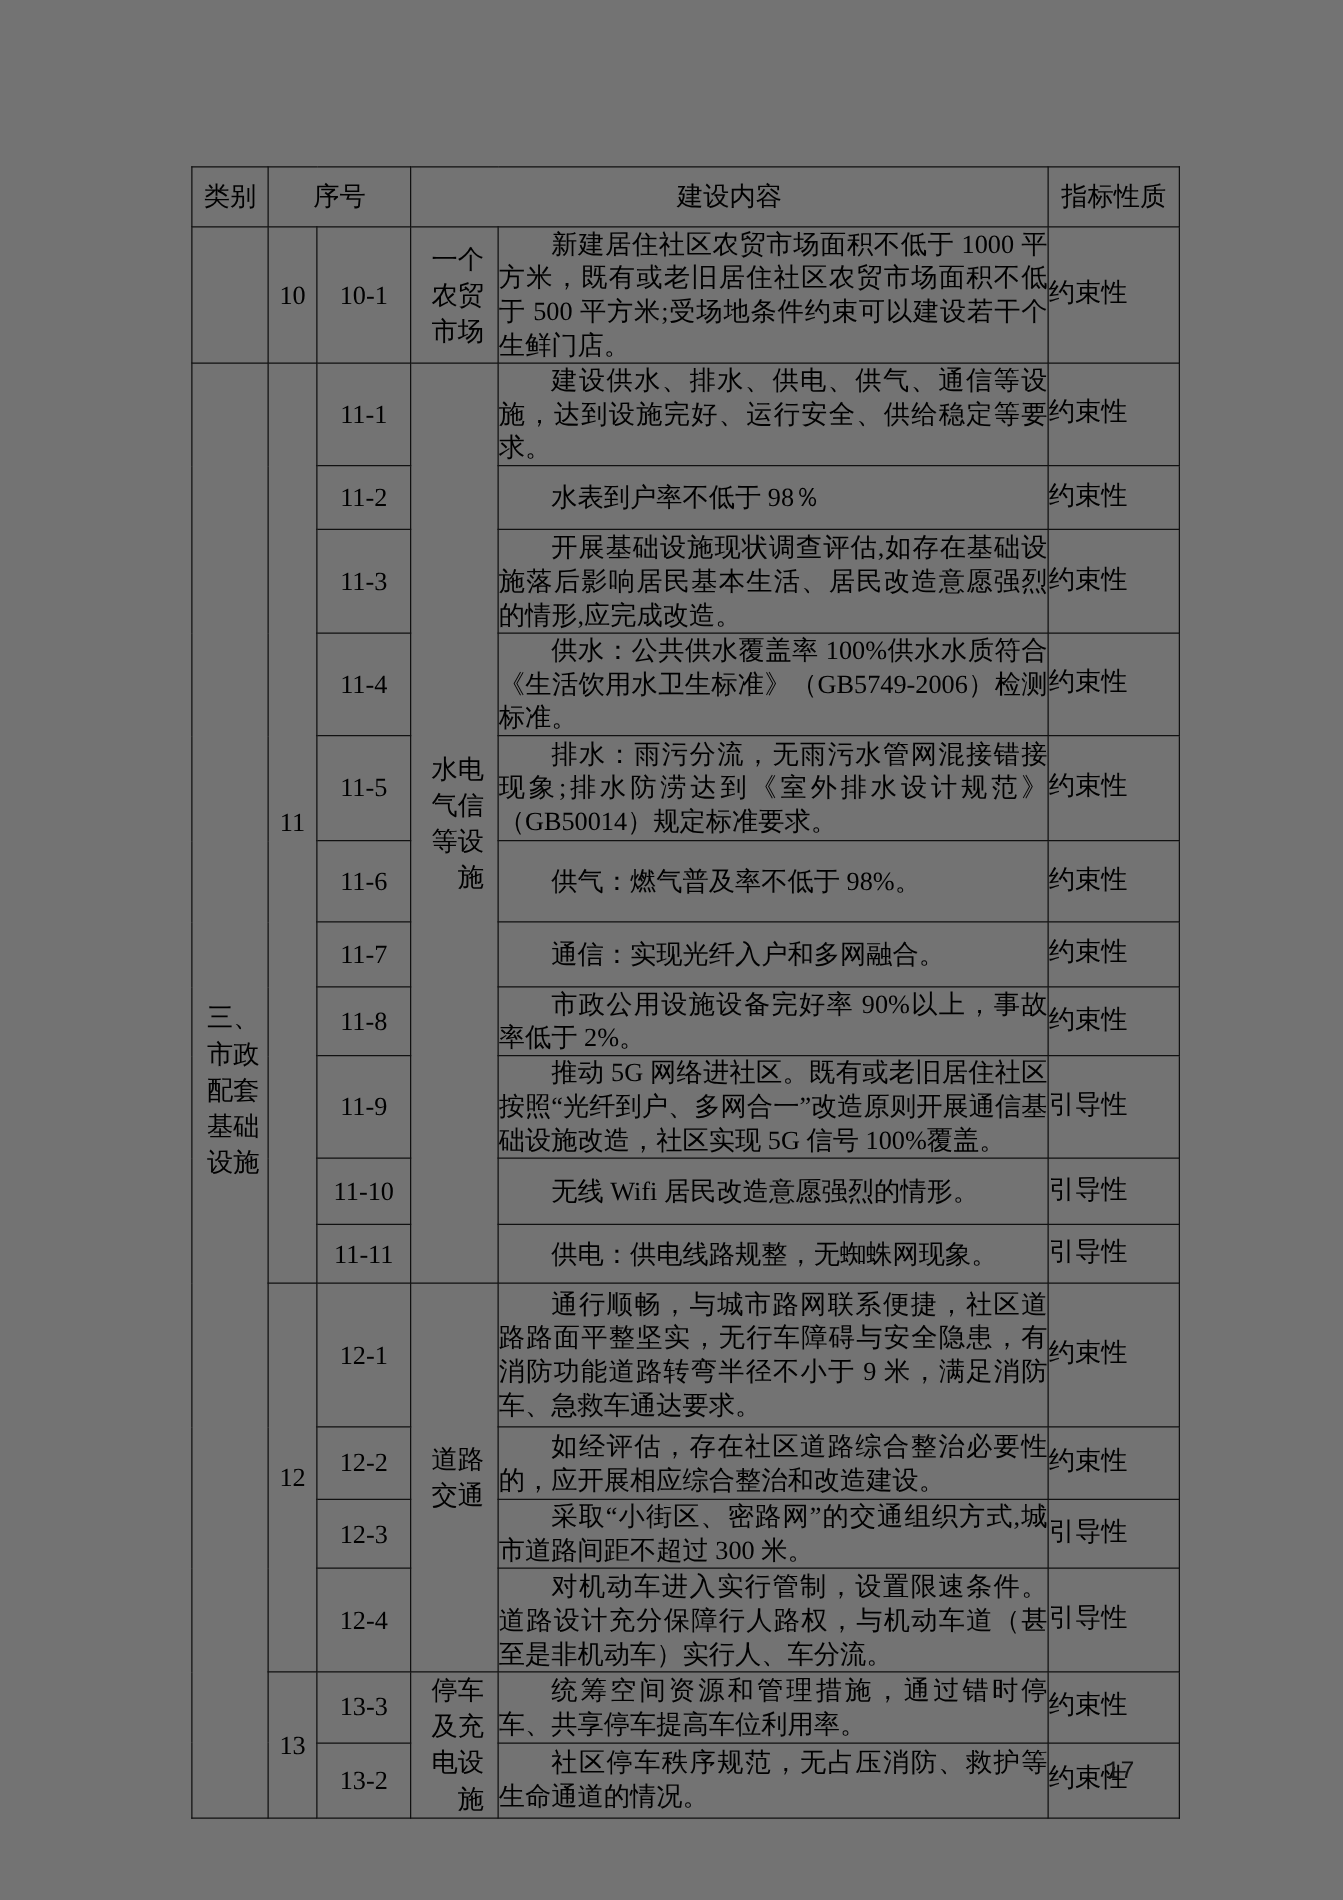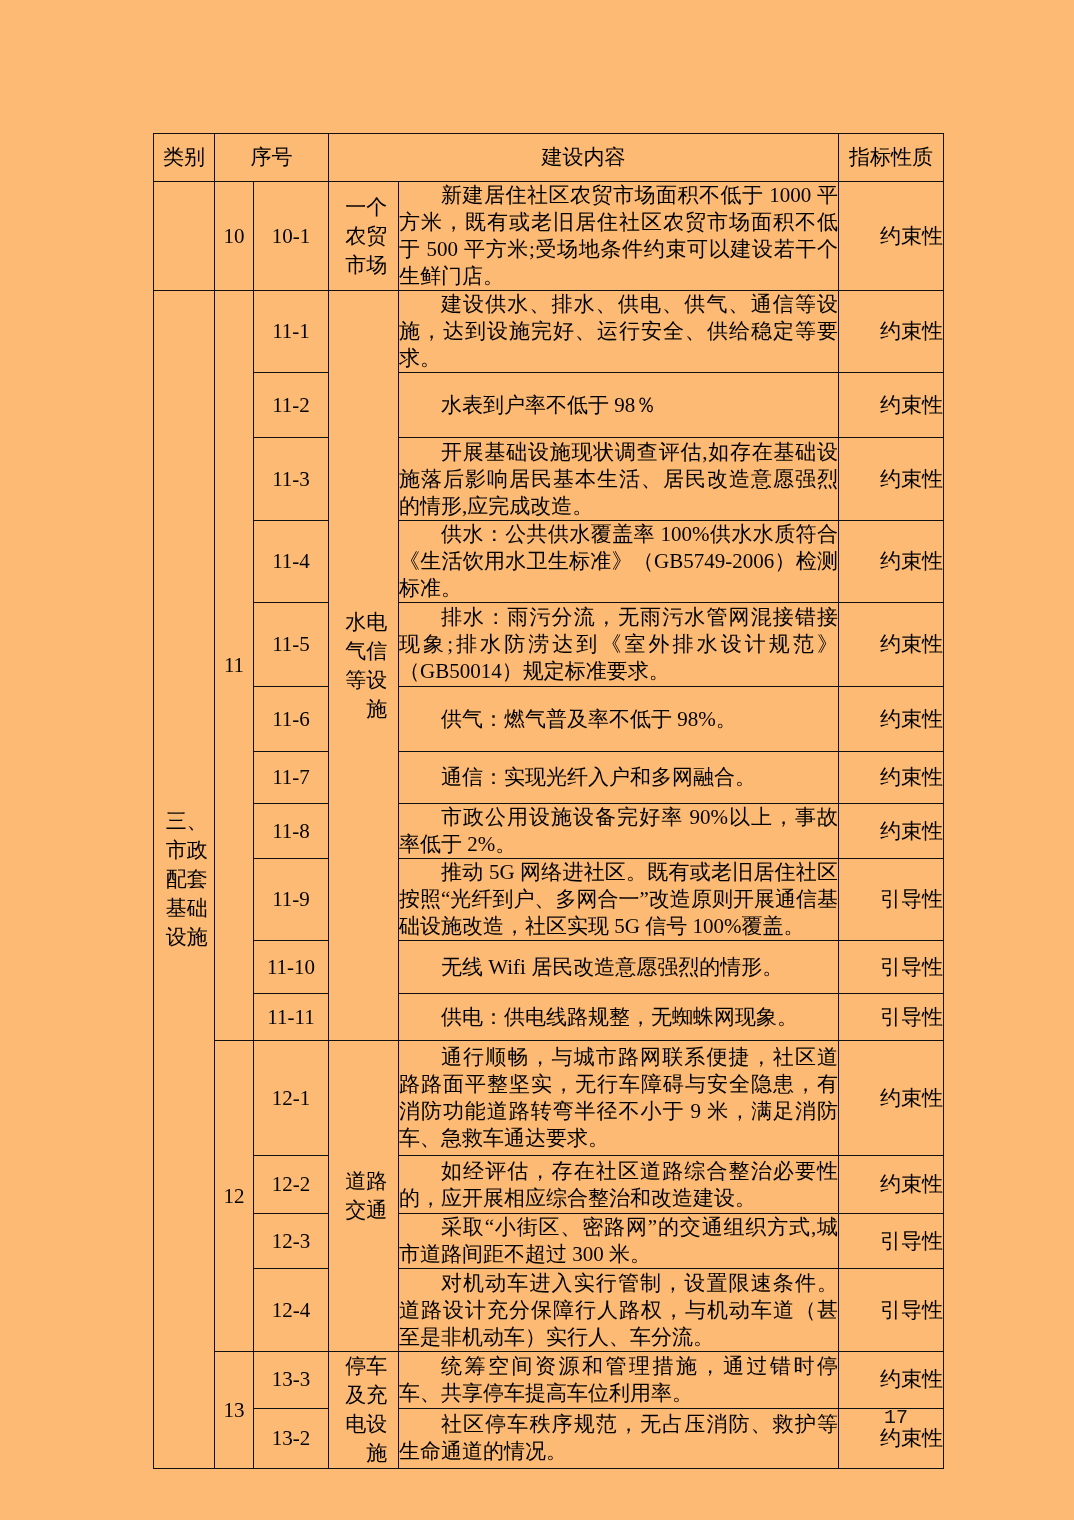--- a/index.html
+++ b/index.html
@@ -1,20 +1,20 @@
 <!DOCTYPE html>
 <html><head>
 <meta charset="utf-8">
 <style>
   html,body{margin:0;padding:0;background:#ffffff;}
   .page{
     position:relative;
     width:1074px;
     height:1520px;
-    background:#fdba74;
+    background:#737373;
     font-family:"Liberation Serif","DejaVu Serif",serif;
     color:#000;
     overflow:hidden;
   }
   table.doc{
     position:absolute;
     left:153px;
     top:133px;
     width:790px;
     border-collapse:collapse;
@@ -41,21 +41,21 @@
     text-align:right;
     line-height:29px;
     vertical-align:middle;
   }
   td.cnt{
     text-align:justify;
     text-indent:2em;
     padding:3px 9px 3px 8px;
     margin-left:40px;
   }
-  td.nat{ text-align:right; }
+  td.nat{ text-align:left;font-family:Liberation Mono, monospace; }
   .pagenum{
     position:absolute;
     left:884px;
     top:1406px;
     font-family:Liberation Mono, monospace;
     font-size:20px;
     color:#111;
   }
 </style>
 </head>
@@ -92,21 +92,21 @@
 
     <tr style="height:53px">
       <td class="cat" rowspan="17"><span class="vlabel">三、市政配套基础设施</span></td>
       <td class="num" rowspan="11">11</td>
       <td class="num">11-1</td>
       <td class="grp" rowspan="11"><span class="vlabel">水电气信等设施</span></td>
       <td class="cnt">建设供水、排水、供电、供气、通信等设施，达到设施完好、运行安全、供给稳定等要求。</td>
       <td class="nat">约束性</td>
     </tr>
 
-    <tr style="height:65px">
+    <tr style="height:51px">
       <td class="num">11-2</td>
       <td class="cnt">水表到户率不低于 98％</td>
       <td class="nat">约束性</td>
     </tr>
 
     <tr style="height:83px">
       <td class="num">11-3</td>
       <td class="cnt">开展基础设施现状调查评估,如存在基础设施落后影响居民基本生活、居民改造意愿强烈的情形,应完成改造。</td>
       <td class="nat">约束性</td>
     </tr>

